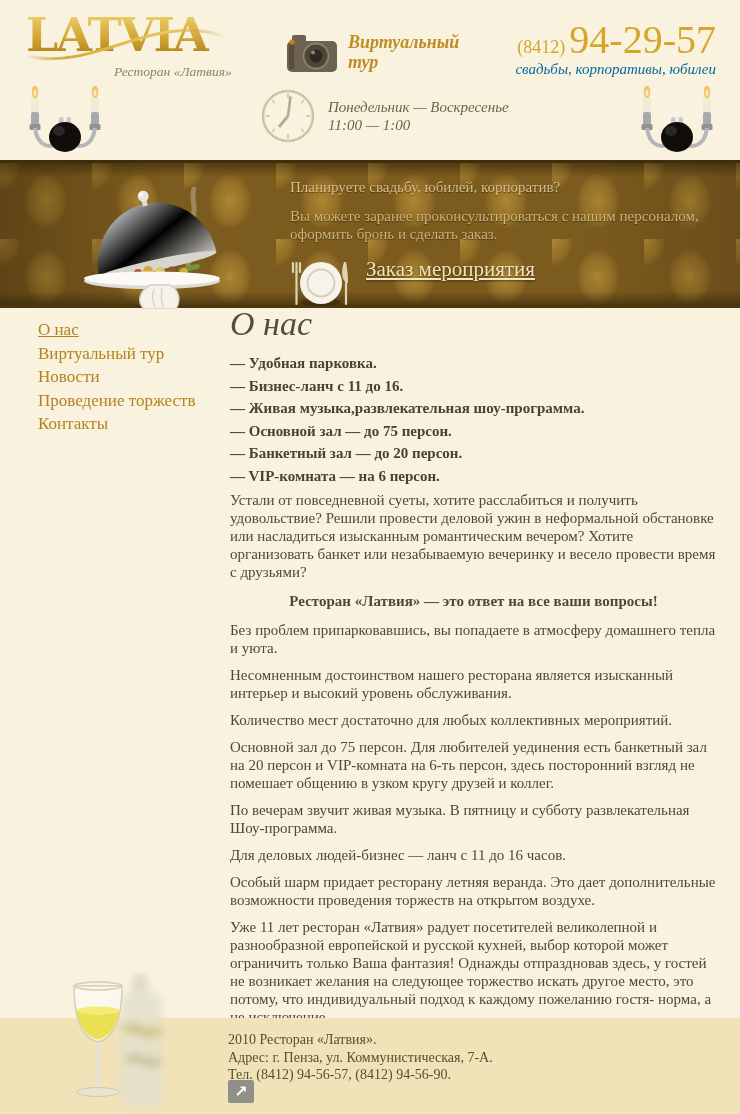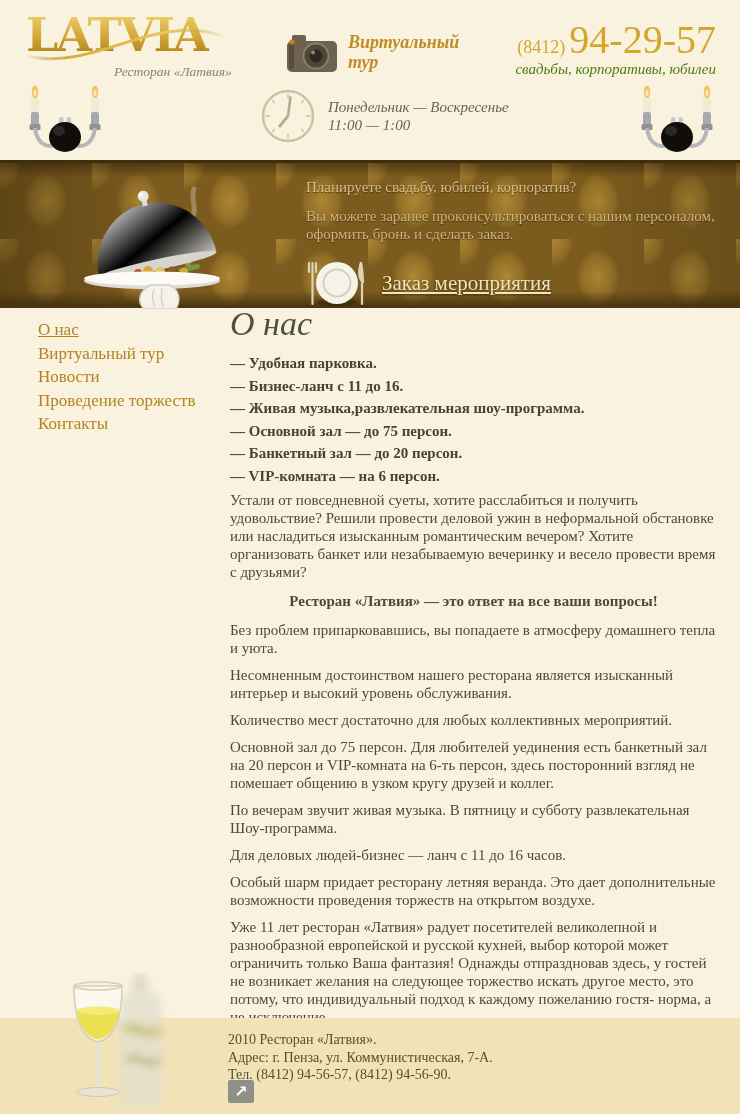--- a/index.html
+++ b/index.html
@@ -31,45 +31,45 @@
   .vtour-label{
     display:block;width:120px;margin-left:8px;margin-top:2px;
     font-style:italic;font-weight:bold;font-size:18px;line-height:20px;color:#bf8c26;
   }
   .schedule{left:260px;top:88px;display:flex;align-items:center;}
   .sched-text{margin-left:12px;font-style:italic;font-size:15px;line-height:18px;color:#6b6549;}
   .phone-block{right:24px;top:20px;text-align:right;}
   .phone-line{color:#d5a62a;white-space:nowrap;}
   .phone-code{font-size:18px;}
   .phone-number{font-size:40px;line-height:40px;}
-  .phone-tagline{font-style:italic;font-size:15px;color:#4d7c0f;margin-top:1px;}
+  .phone-tagline{font-style:italic;font-size:15px;color:#0369a1;margin-top:1px;}
 
   
   .banner{
     left:0;top:160px;width:740px;height:148px;box-sizing:border-box;
     border-top:3px solid #3e2e0c;border-bottom:3px solid #4a370f;
     background-color:#7c5b1e;
     background-image:
       radial-gradient(ellipse 34px 44px at 46px 38px, rgba(190,149,58,.85) 0%, rgba(190,149,58,.30) 48%, rgba(190,149,58,0) 64%),
       radial-gradient(ellipse 18px 24px at 46px 38px, rgba(96,68,16,.9) 0%, rgba(96,68,16,0) 70%),
       radial-gradient(ellipse 34px 44px at 0px 0px, rgba(190,149,58,.85) 0%, rgba(190,149,58,.30) 48%, rgba(190,149,58,0) 64%),
       radial-gradient(ellipse 18px 24px at 0px 0px, rgba(96,68,16,.9) 0%, rgba(96,68,16,0) 70%);
     background-size:92px 76px;
   }
   .banner::after{
     content:"";position:absolute;inset:0;pointer-events:none;
     background:
       linear-gradient(to right, rgba(40,28,6,.35), rgba(40,28,6,0) 22%, rgba(40,28,6,0) 78%, rgba(40,28,6,.22)),
       linear-gradient(rgba(30,20,4,.45), rgba(30,20,4,0) 14px, rgba(30,20,4,0) calc(100% - 14px), rgba(30,20,4,.45));
   }
   .cloche{position:absolute;left:76px;top:4px;z-index:2;}
-  .banner-text{position:absolute;left:290px;top:16px;width:432px;z-index:2;margin-left:16px;}
+  .banner-text{position:absolute;left:290px;top:16px;width:432px;z-index:2;}
   .bq{margin:0 0 11px;font-size:15px;color:#d8bf8a;text-shadow:0 1px 1px rgba(40,28,6,.6);}
   .bi{margin:0;font-size:15px;line-height:18px;color:#cdb47c;text-shadow:0 1px 1px rgba(40,28,6,.6);}
-  .order-row{margin-top:14px;display:flex;align-items:center;}
+  .order-row{margin-top:14px;display:flex;align-items:flex-start;}
   .order-link{
     margin-left:14px;font-size:21px;color:#f3e5bb;text-decoration:underline;cursor:pointer;
     text-shadow:0 1px 2px rgba(40,28,6,.7);
   }
 
   
   .sidebar{left:38px;top:318px;width:190px;}
   .nav-link{
     display:block;font-size:17px;line-height:23.5px;color:#b3831d;
     text-decoration:none;cursor:pointer;

